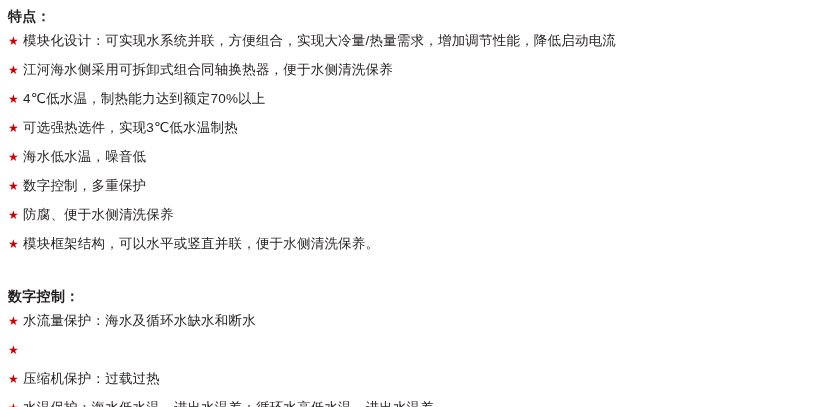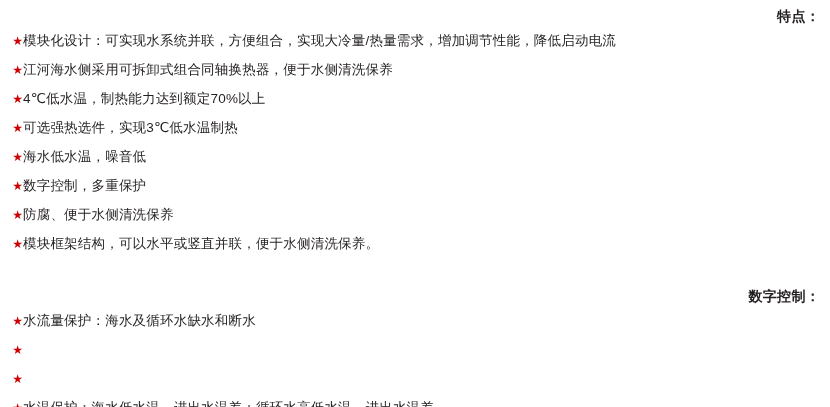--- a/index.html
+++ b/index.html
@@ -13,21 +13,20 @@
     font-family: "Liberation Sans", "DejaVu Sans", sans-serif;
     color: #231f20;
     overflow: hidden;
   }
   .page {
     position: relative;
     width: 830px;
     height: 290px;
     box-sizing: border-box;
     padding: 6px 10px 0 8px;
-    text-align: right;
   }
   .section-title {
     font-size: 14px;
     font-weight: bold;
     color: #231f20;
     line-height: 20px;
     margin: 0 0 6px 0;
     letter-spacing: 0.3px;
   }
   .bullet-list {
@@ -116,20 +115,21 @@
     <ul class="bullet-list">
       <li class="bullet-item">
         <span class="star-icon">★</span>
         <span class="bullet-text">水流量保护：海水及循环水缺水和断水</span>
       </li>
       <li class="bullet-item">
         <span class="star-icon">★</span>
       </li>
       <li class="bullet-item">
         <span class="star-icon">★</span>
+        <span class="bullet-text">压缩机保护：过载过热</span>
       </li>
       <li class="bullet-item">
         <span class="star-icon">★</span>
         <span class="bullet-text">水温保护：海水低水温、进出水温差；循环水高低水温、进出水温差</span>
       </li>
 
     </ul>
   </section>
 
 </div>

